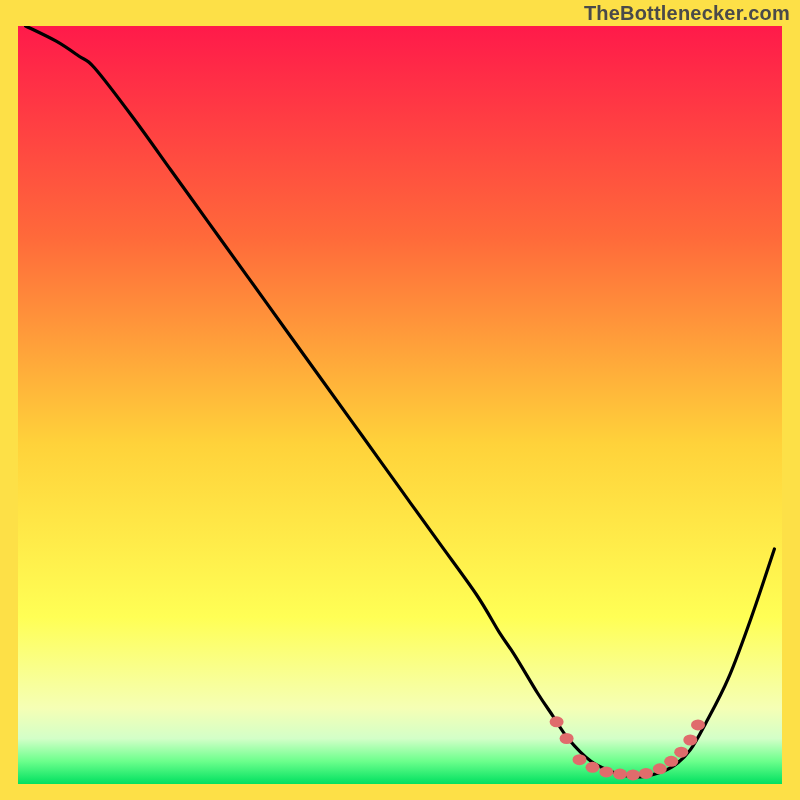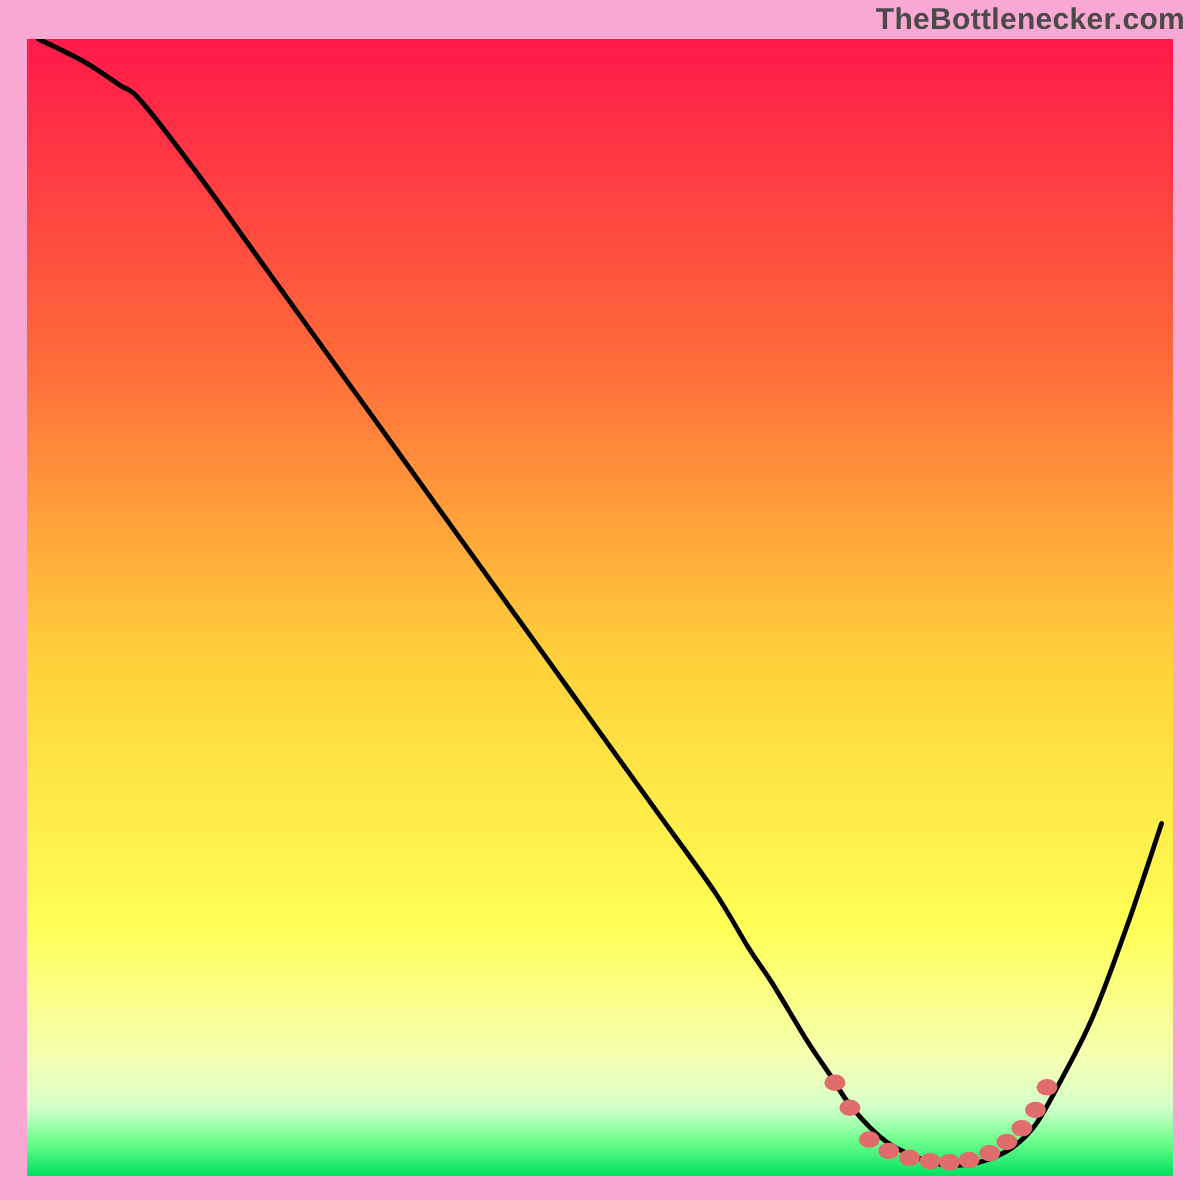--- a/index.html
+++ b/index.html
@@ -10,21 +10,21 @@
     background: #000;
     overflow: hidden;
     font-family: Arial, Helvetica, sans-serif;
   }
   .frame {
     position: absolute;
     top: 0;
     left: 0;
     width: 800px;
     height: 800px;
-    background: #f9a8d4;
+    background: #fde047;
   }
   .watermark {
     position: absolute;
     top: 2px;
     right: 10px;
     color: #4a4a4a;
     font-size: 20px;
     font-weight: 600;
     letter-spacing: 0.2px;
     z-index: 10;

